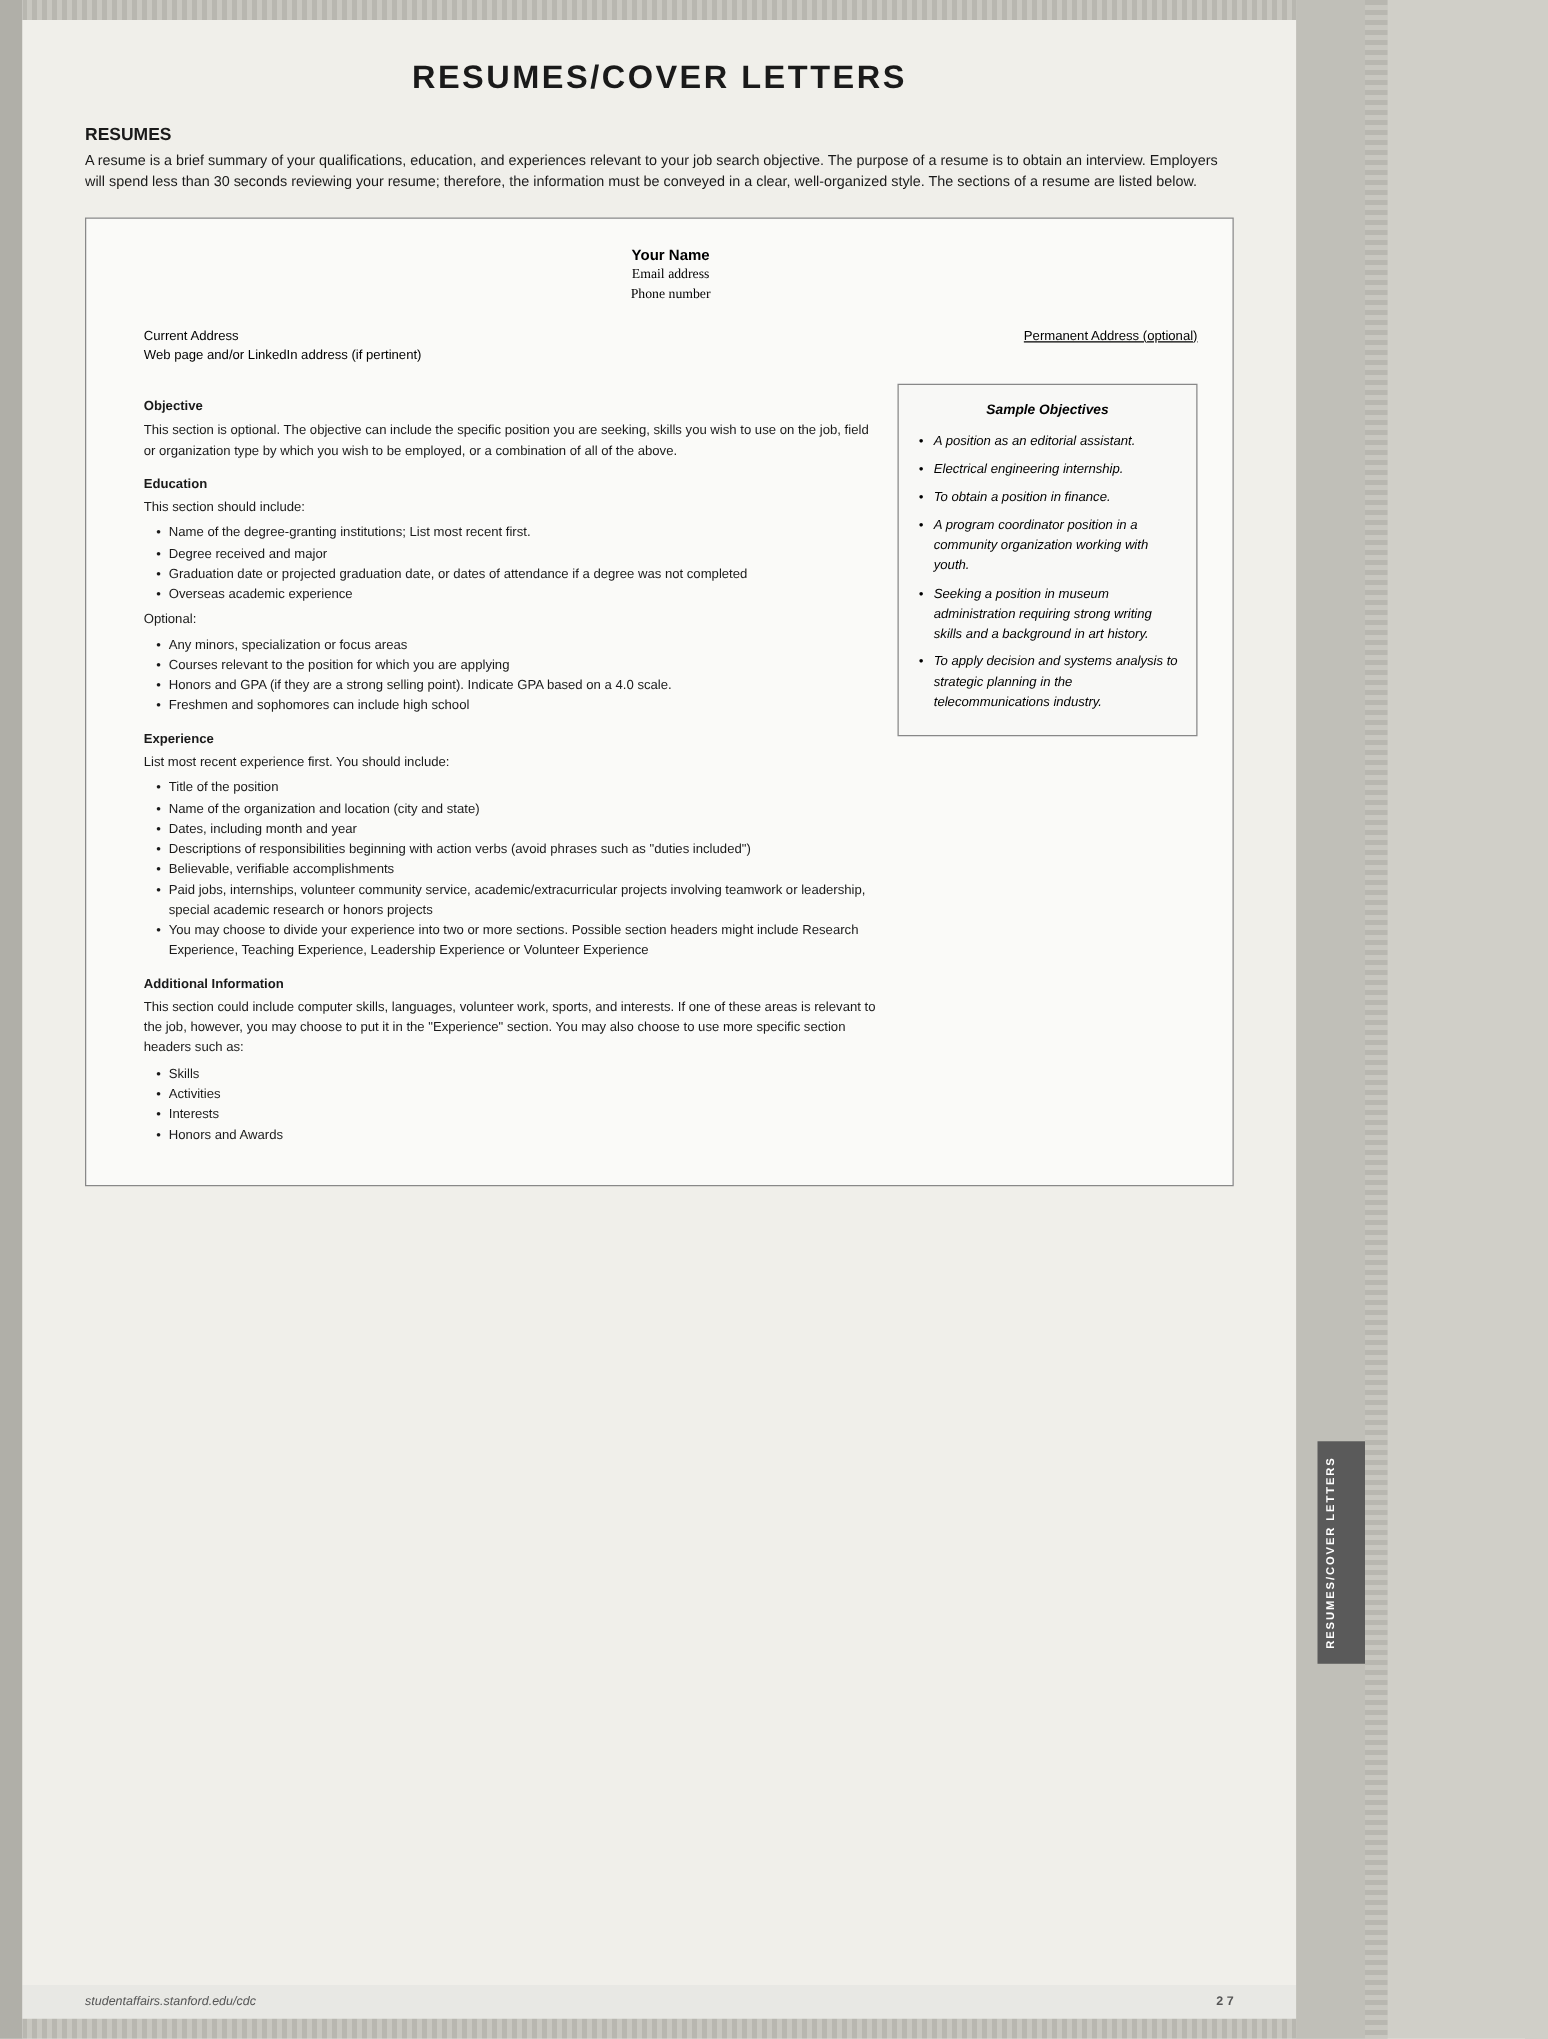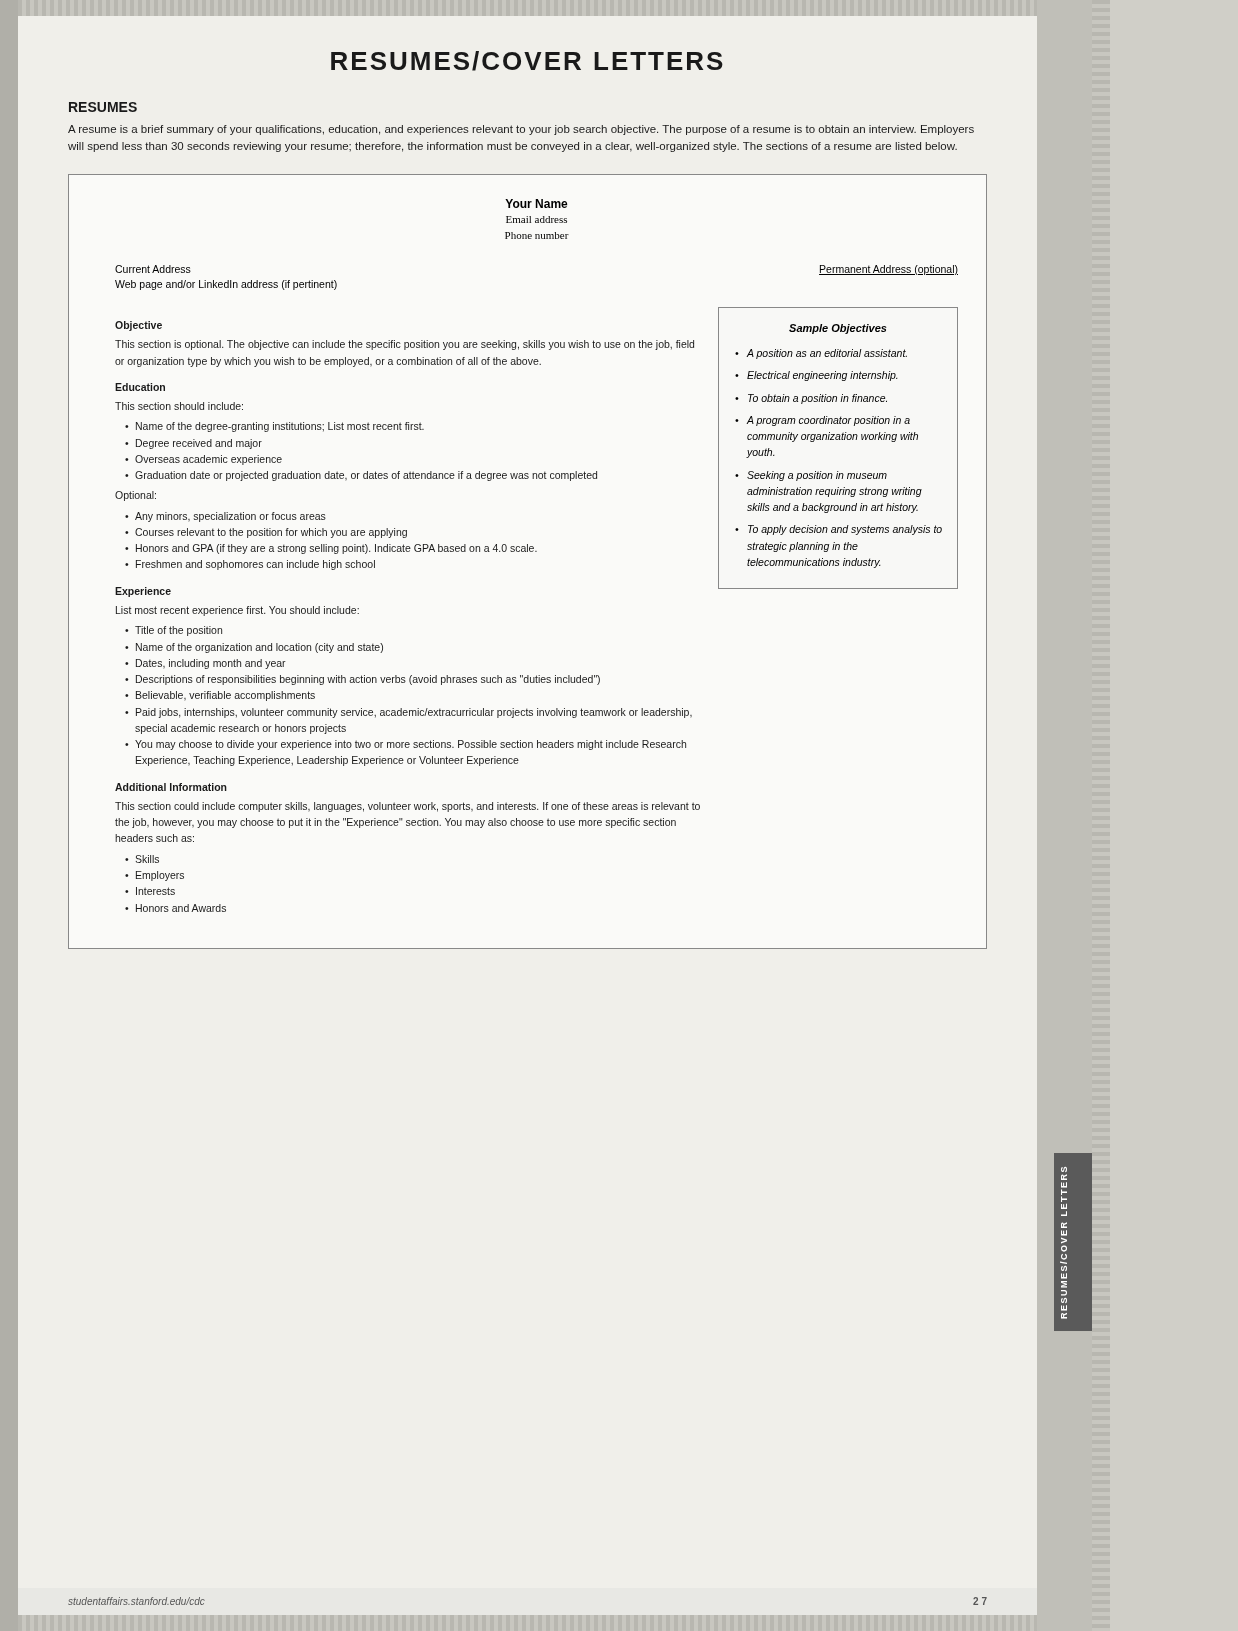--- a/index.html
+++ b/index.html
@@ -325,22 +325,22 @@
           <div class="resume-left">
 
             <div class="resume-section-title">Objective</div>
             <p class="resume-section-text">This section is optional. The objective can include the specific position you are seeking, skills you wish to use on the job, field or organization type by which you wish to be employed, or a combination of all of the above.</p>
 
             <div class="resume-section-title">Education</div>
             <p class="resume-section-text">This section should include:</p>
             <ul class="resume-section-list">
               <li>Name of the degree-granting institutions; List most recent first.</li>
               <li>Degree received and major</li>
+              <li>Graduation date or projected graduation date, or dates of attendance if a degree was not completed</li>
               <li>Overseas academic experience</li>
-              <li>Graduation date or projected graduation date, or dates of attendance if a degree was not completed</li>
             </ul>
             <p class="resume-section-text">Optional:</p>
             <ul class="resume-section-list">
               <li>Any minors, specialization or focus areas</li>
               <li>Courses relevant to the position for which you are applying</li>
               <li>Honors and GPA (if they are a strong selling point). Indicate GPA based on a 4.0 scale.</li>
               <li>Freshmen and sophomores can include high school</li>
             </ul>
 
             <div class="resume-section-title">Experience</div>
@@ -352,21 +352,21 @@
               <li>Descriptions of responsibilities beginning with action verbs (avoid phrases such as "duties included")</li>
               <li>Believable, verifiable accomplishments</li>
               <li>Paid jobs, internships, volunteer community service, academic/extracurricular projects involving teamwork or leadership, special academic research or honors projects</li>
               <li>You may choose to divide your experience into two or more sections. Possible section headers might include Research Experience, Teaching Experience, Leadership Experience or Volunteer Experience</li>
             </ul>
 
             <div class="resume-section-title">Additional Information</div>
             <p class="resume-section-text">This section could include computer skills, languages, volunteer work, sports, and interests. If one of these areas is relevant to the job, however, you may choose to put it in the "Experience" section. You may also choose to use more specific section headers such as:</p>
             <ul class="resume-section-list">
               <li>Skills</li>
-              <li>Employers</li>
+              <li>Activities</li>
               <li>Interests</li>
               <li>Honors and Awards</li>
             </ul>
 
           </div>
 
           <div class="resume-right">
             <div class="sample-objectives-box">
               <div class="box-title">Sample Objectives</div>
               <ul>

